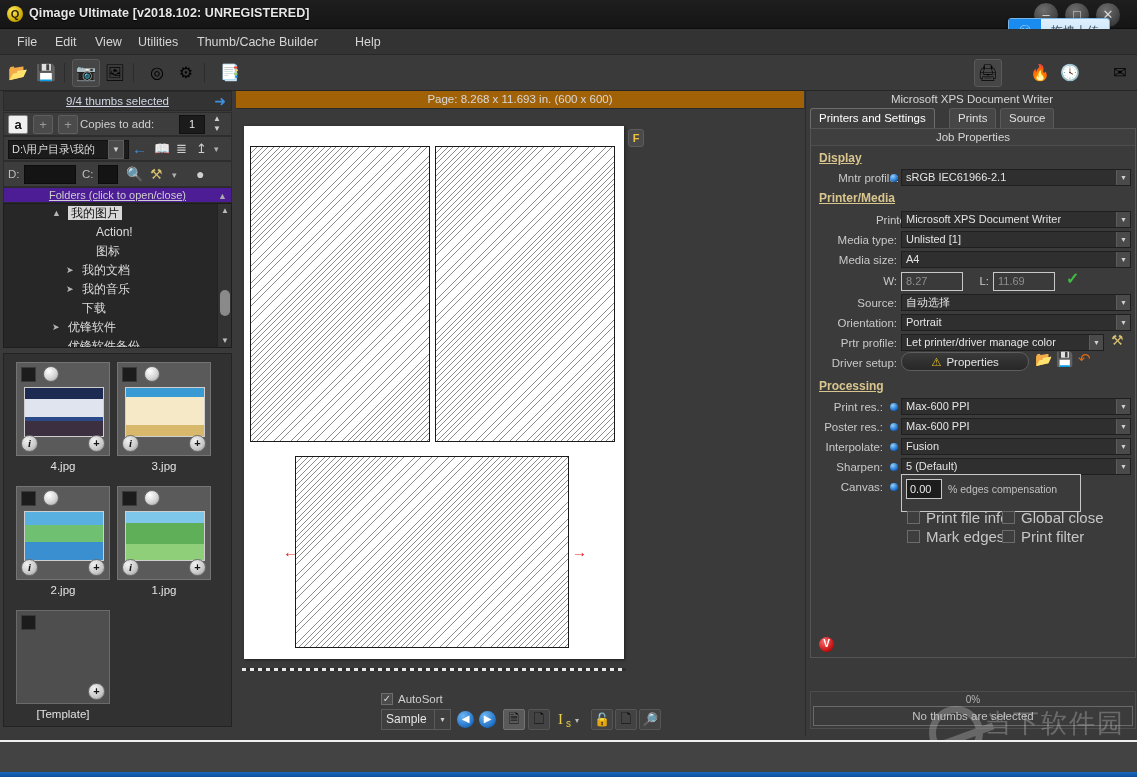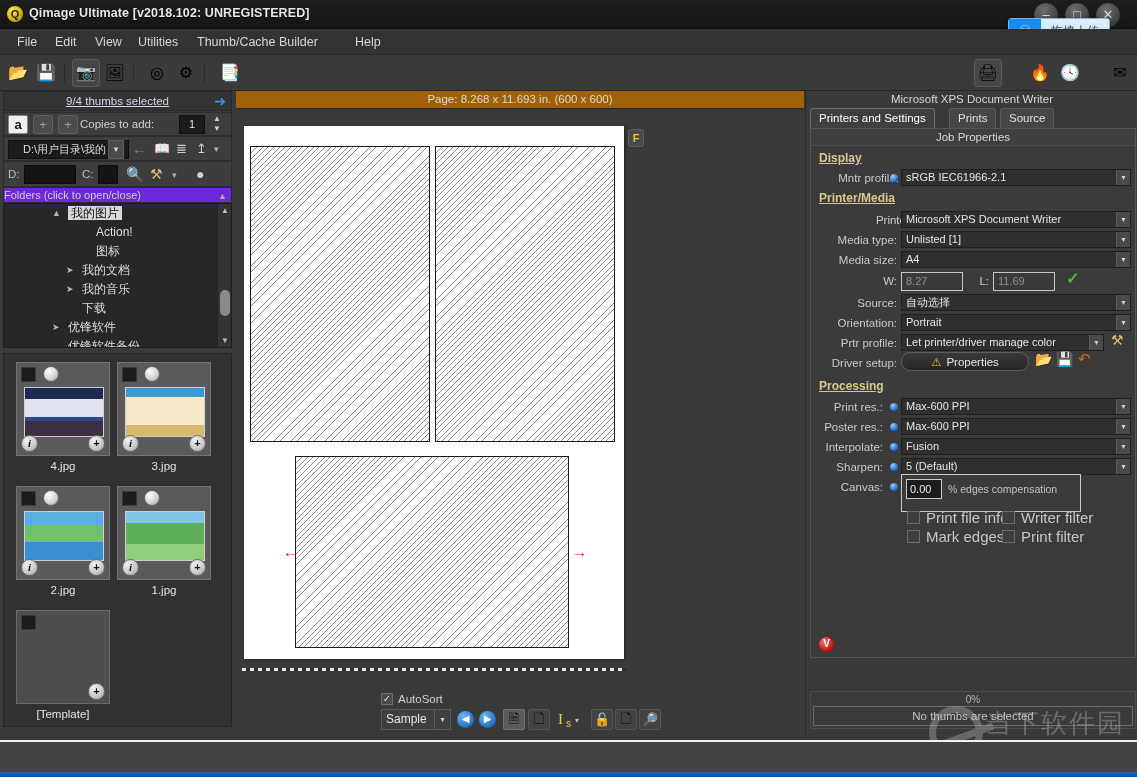--- a/index.html
+++ b/index.html
@@ -128,39 +128,39 @@
   }
   .spinner div{ height:10px; line-height:10px; }
 
   .row-path {
     position:absolute; left:3px; top:45px; width:229px; height:25px;
     background:#3d3d3d; border:1px solid #2d2d2d;
   }
   .path-box {
     position:absolute; left:4px; top:3px; width:121px; height:19px;
     background:#1b1b1b; border:1px solid #111; color:#dcdcdc;
-    font-size:11px; padding-left:14px; line-height:17px; overflow:hidden; white-space:nowrap;
+    font-size:11px; padding-left:3px; line-height:17px; overflow:hidden; white-space:nowrap;
   }
   .path-drop {
     position:absolute; left:104px; top:3px; width:16px; height:19px;
     background:#4a4a4a; border:1px solid #5c5c5c; color:#cfcfcf;
     font-size:8px; text-align:center; line-height:17px;
   }
 
   .row-dc {
     position:absolute; left:3px; top:70px; width:229px; height:26px;
     background:#3d3d3d; border:1px solid #2d2d2d;
   }
   .dc-label { position:absolute; top:6px; color:#bdbdbd; font-size:11.5px; }
   .dc-box { position:absolute; top:3px; height:19px; background:#141414; border:1px solid #0c0c0c; }
 
   .folders-hdr {
     position:absolute; left:3px; top:96px; width:229px; height:16px;
-    background:#6d28d9; border:1px solid #2a2a2a;
-    color:#cfcfcf; font-size:11px; text-align:left; line-height:14px;
+    background:#4c1d95; border:1px solid #2a2a2a;
+    color:#cfcfcf; font-size:11px; text-align:center; line-height:14px;text-decoration:underline;
   }
   .folders-hdr .caret { position:absolute; right:4px; top:1px; color:#aaa; font-size:9px; }
 
   .folder-tree {
     position:absolute; left:3px; top:112px; width:229px; height:145px;
     background:#272727; border:1px solid #1d1d1d; overflow:hidden;
   }
   .ft-item {
     position:relative; height:19px; color:#dcdcdc; font-size:12px;
     line-height:19px; white-space:nowrap;
@@ -713,21 +713,21 @@
         <div class="canvas-input" style="left:4px; top:4px; width:36px; height:20px; line-height:18px">0.00</div>
         <div style="position:absolute;left:46px;top:8px;color:#c0c0c0;font-size:10.5px">% edges compensation</div>
       </div>
 
       <div class="cb-row" style="left:96px; top:380px">
         <div class="cb-sq"></div>
         <div class="cb-lbl">Print file info</div>
       </div>
       <div class="cb-row" style="left:191px; top:380px">
         <div class="cb-sq"></div>
-        <div class="cb-lbl">Writer filter</div>
+        <div class="cb-lbl">Global close</div>
       </div>
       <div class="cb-row" style="left:96px; top:399px">
         <div class="cb-sq"></div>
         <div class="cb-lbl">Mark edges</div>
       </div>
       <div class="cb-row" style="left:191px; top:399px">
         <div class="cb-sq"></div>
         <div class="cb-lbl">Print filter</div>
       </div>
 

